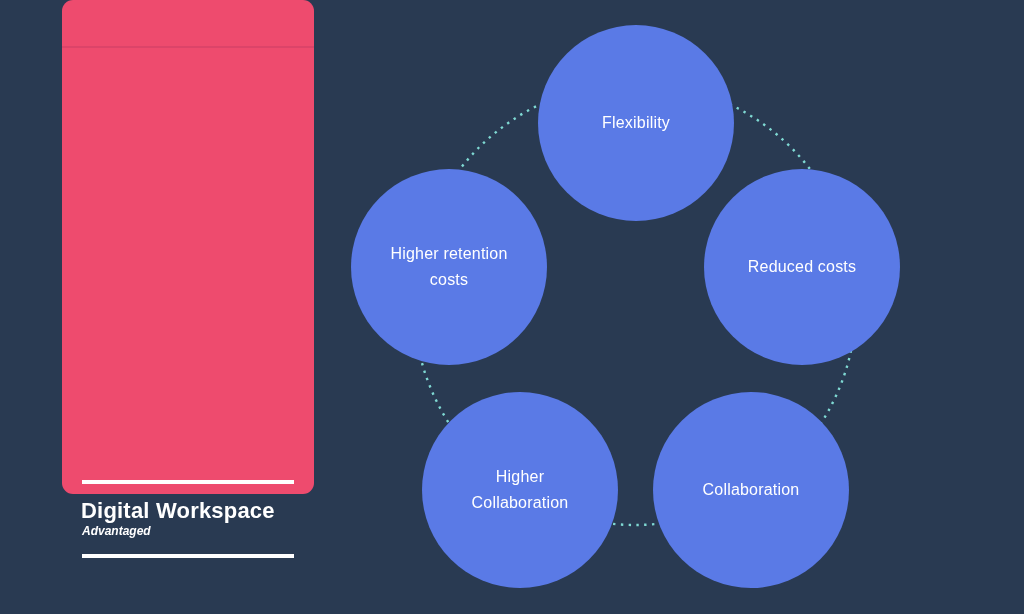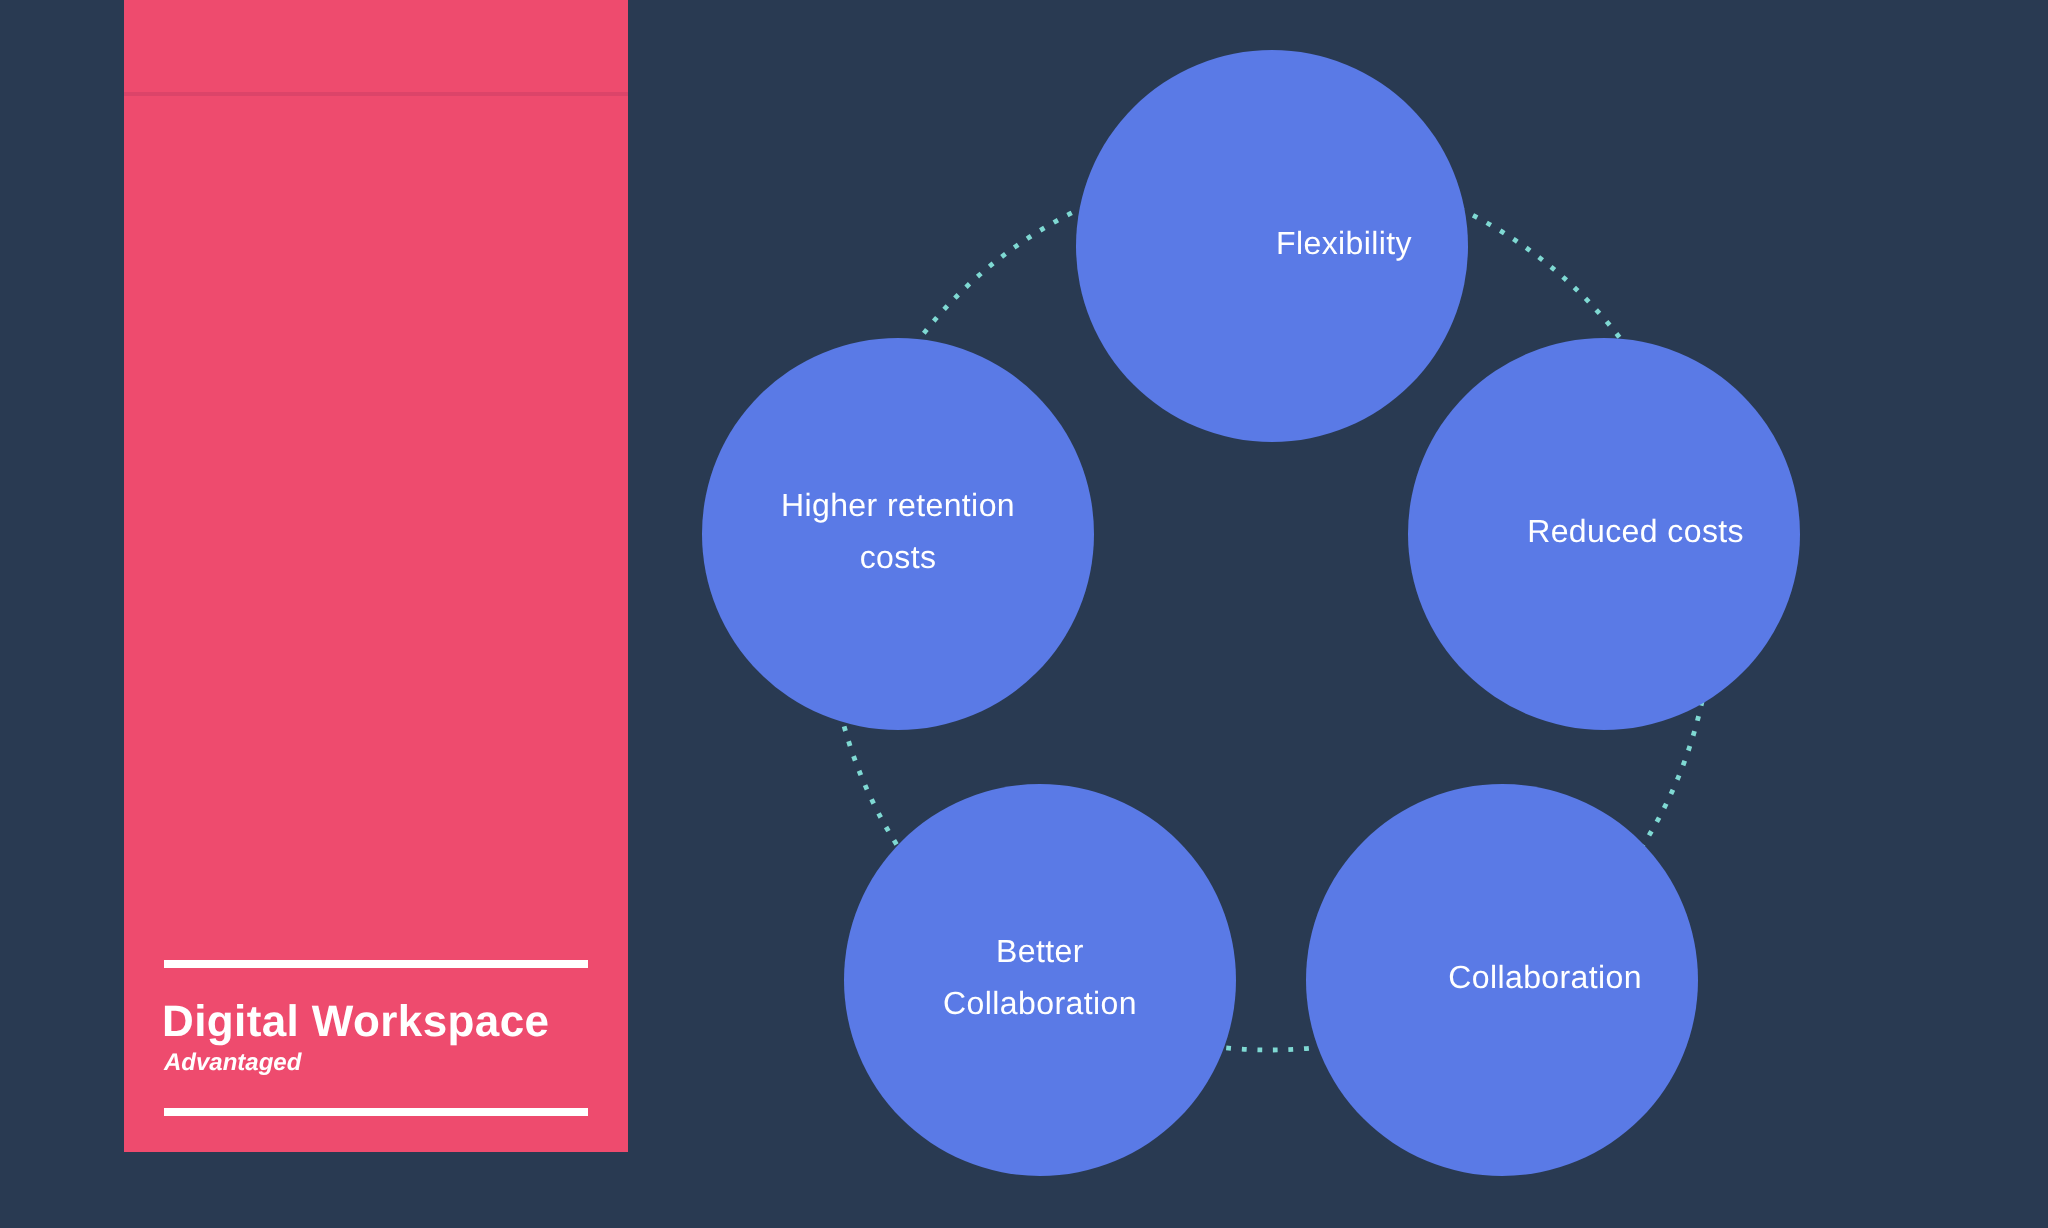--- a/index.html
+++ b/index.html
@@ -19,22 +19,23 @@
     overflow: hidden;
     background: var(--background);
     font-family: "Liberation Sans", sans-serif;
     color: var(--text);
   }
 
   
   .side-panel {
     position: absolute;
     left: 62px; top: 0;
-    width: 252px; height: 576px;
+    width: 252px; height: 494px;
     background: var(--panel);
+    border-radius: 11px;
   }
   .panel-divider {
     position: absolute;
     left: 0; right: 0; top: 46px;
     height: 2px;
     background: var(--panel_divider);
     opacity: 0.85;
   }
   .rule {
     position: absolute;
@@ -70,21 +71,21 @@
     left: 0; top: 0;
     width: 1024px; height: 614px;
   }
   .node {
     position: absolute;
     width: 196px; height: 196px;
     border-radius: 50%;
     background: var(--node);
     display: flex;
     align-items: center;
-    justify-content: flex-end;
+    justify-content: center;
     text-align: center;
     padding: 0 28px;
     font-size: 16px;
     line-height: 1.65;
     color: var(--text);
     letter-spacing: 0.2px;
   }
   .node.flexibility          { left: 538px; top:  25px; }
   .node.higher-retention     { left: 351px; top: 169px; }
   .node.reduced-costs        { left: 704px; top: 169px; }
@@ -101,21 +102,21 @@
 <div class="node flexibility">
   <span>Flexibility</span>
 </div>
 <div class="node higher-retention">
   <span>Higher retention costs</span>
 </div>
 <div class="node reduced-costs">
   <span>Reduced costs</span>
 </div>
 <div class="node better-collaboration">
-  <span>Better Collaboration</span>
+  <span>Higher Collaboration</span>
 </div>
 <div class="node productivity">
   <span>Collaboration</span>
 </div>
 
 <div class="side-panel">
   <div class="panel-divider"></div>
   <div class="rule top"></div>
   <div class="panel-title">Digital Workspace</div>
   <div class="panel-subtitle">Advantaged</div>

